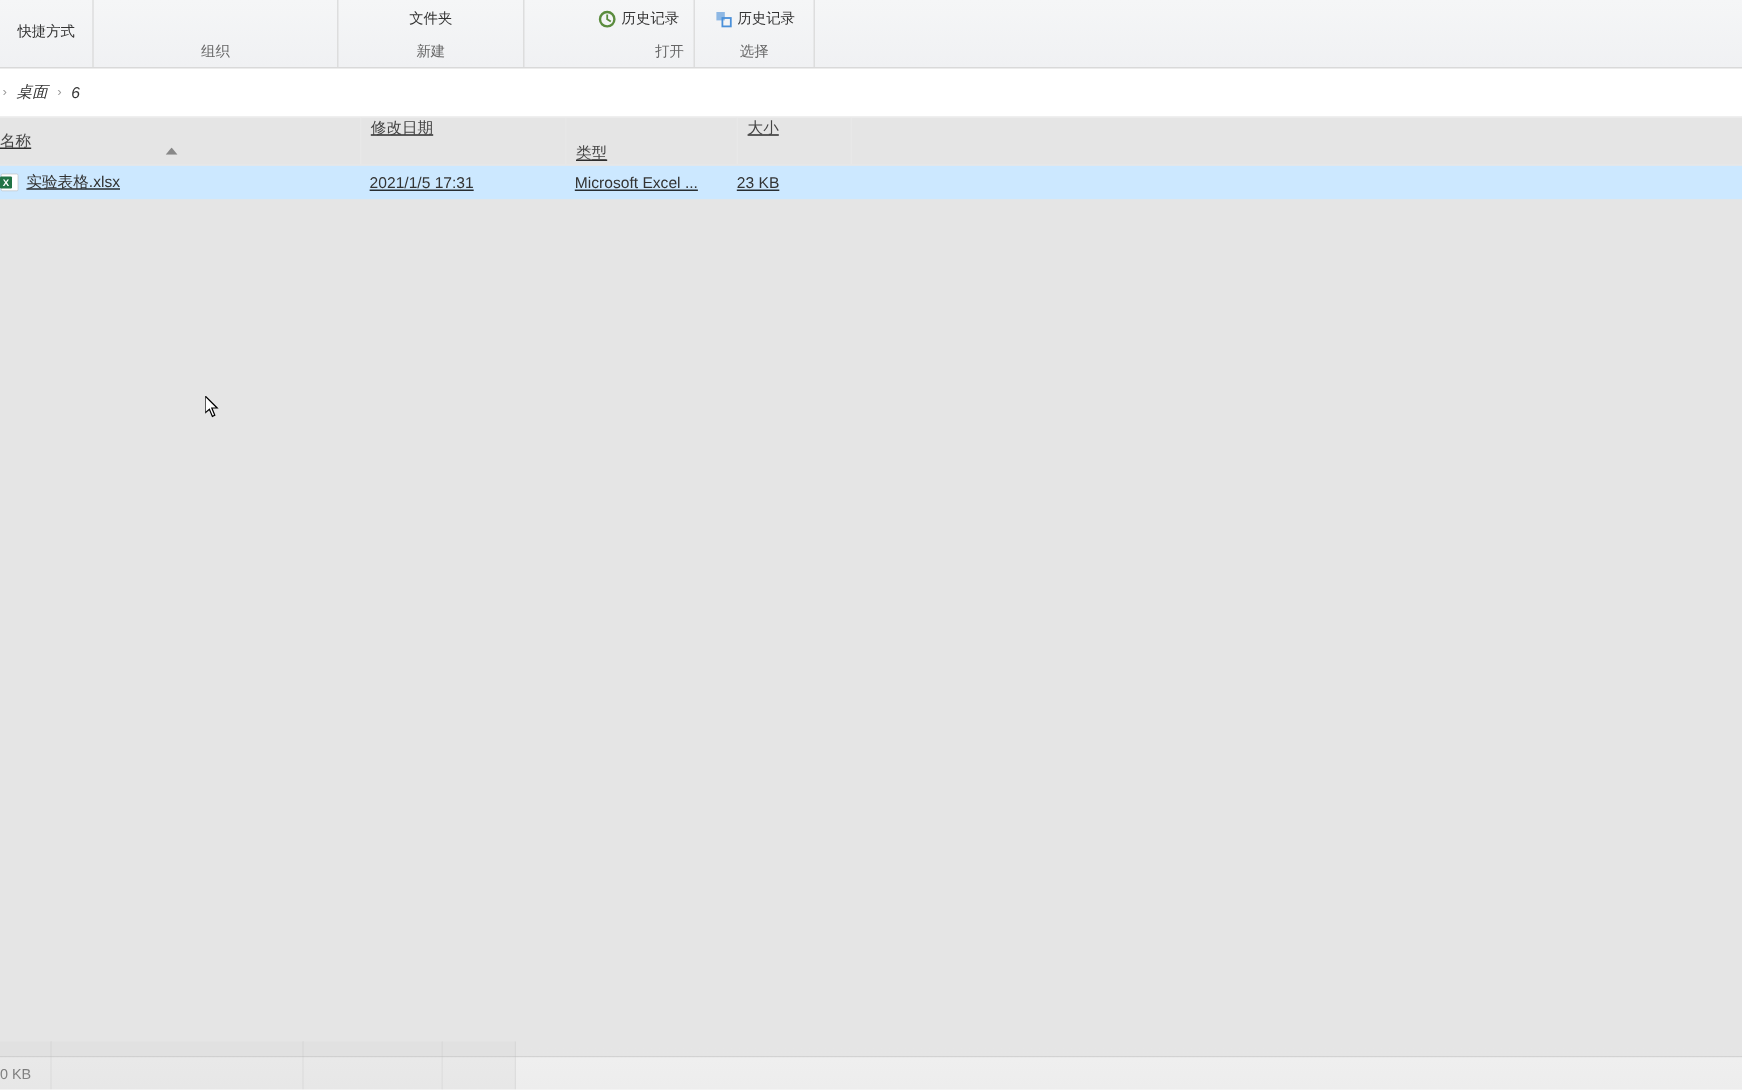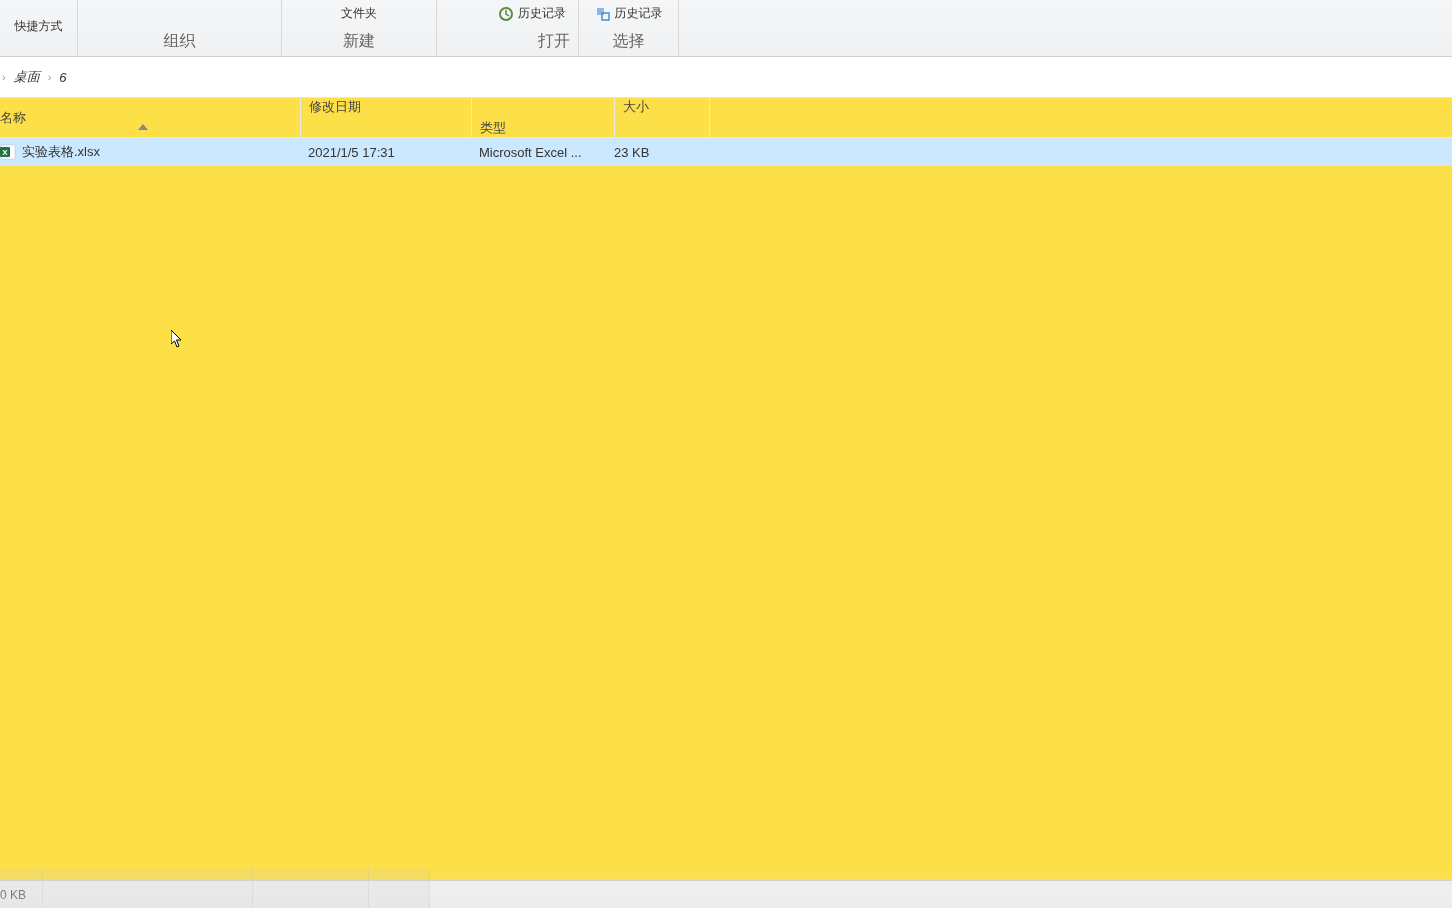--- a/index.html
+++ b/index.html
@@ -31,21 +31,21 @@
       display: flex;
       flex-direction: column;
       justify-content: flex-end;
       align-items: center;
       padding: 0 8px 4px 8px;
       position: relative;
       height: 100%;
     }
     
     .ribbon-group-label {
-      font-size: 16px;
+      font-size: 12px;
       color: #666;
       margin-top: 4px;
     }
     
     .ribbon-top-items {
       display: flex;
       gap: 2px;
       align-items: center;
       flex: 1;
     }
@@ -109,24 +109,25 @@
     }
     
     .breadcrumb-sep {
       color: #999;
       padding: 0 2px;
       font-size: 11px;
     }
     
     
     .file-list {
-      background: #fde047;
+      background: #e5e5e5;
       height: calc(908px - 57px - 41px - 28px);
       overflow: auto;
       position: relative;
+      text-decoration: underline;
     }
     
     .column-headers {
       height: 40px;
       display: flex;
       align-items: center;
       border-bottom: 1px solid #e8e8e8;
       font-size: 13px;
       color: #444;
       position: relative;

